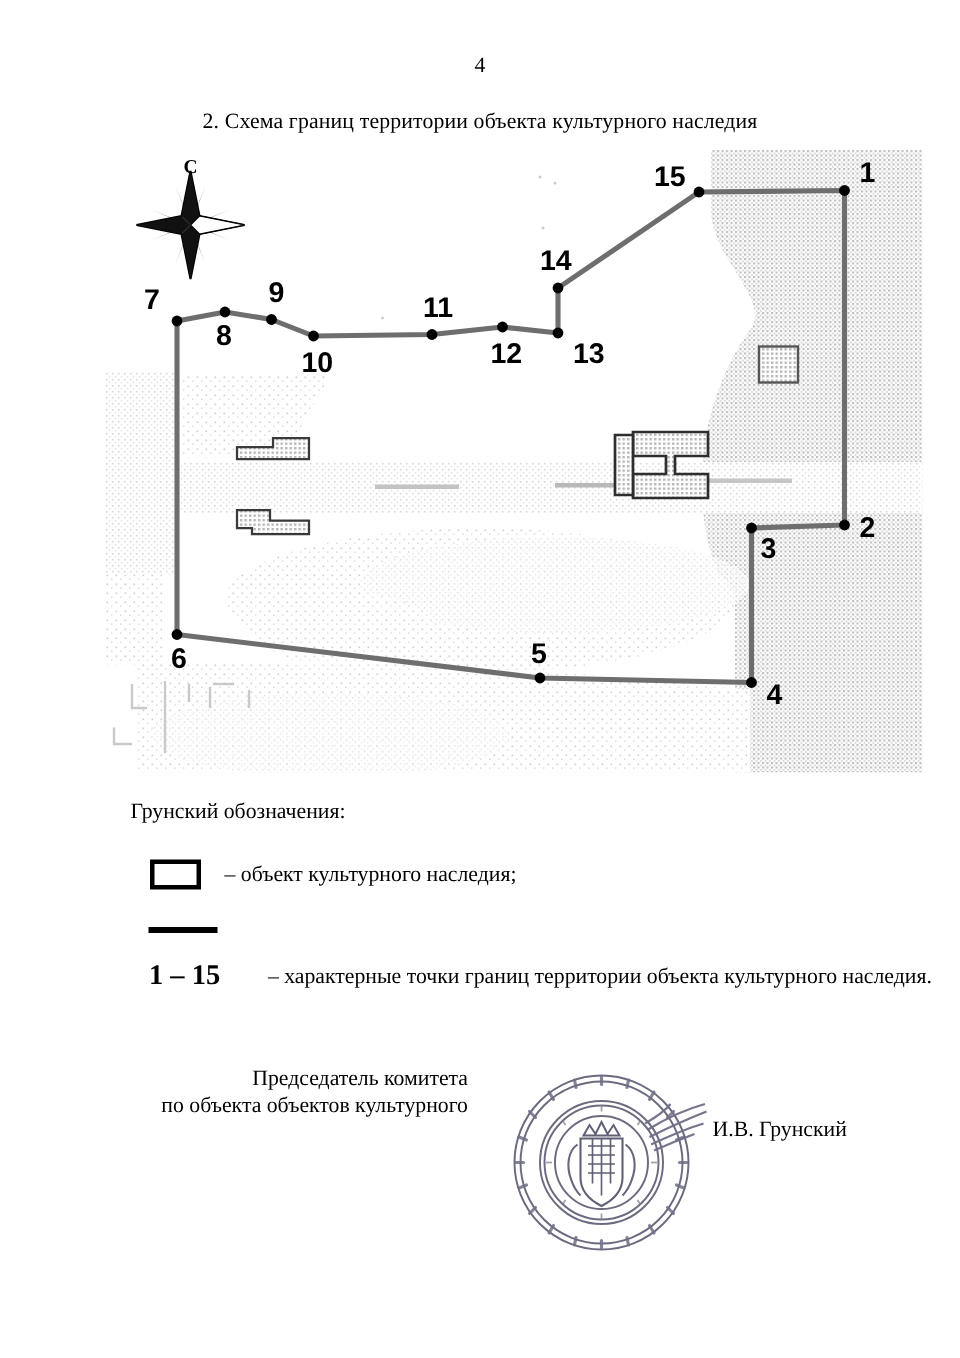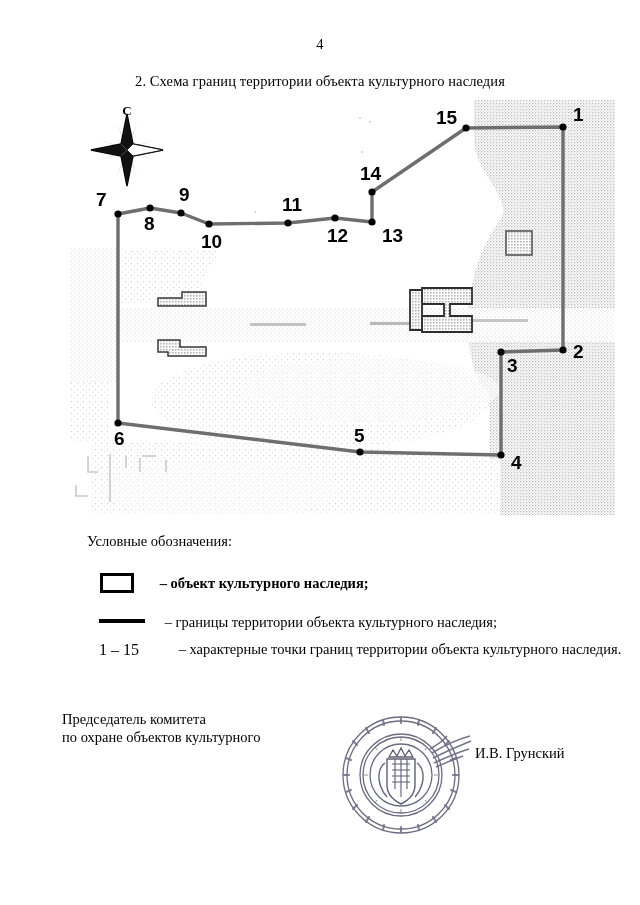--- a/index.html
+++ b/index.html
@@ -93,40 +93,41 @@
     display: inline-block;
     width: 46px;
     height: 4px;
     background: #000;
     vertical-align: middle;
     margin-bottom: 3px;
   }
   .sym-range {
     display: inline-block;
     width: 48px;
-    font-weight: normal;
-    font-size: 16px;
+    text-align: center;
+    font-weight: bold;
+    font-size: 19px;
     vertical-align: middle;
   }
   .legend-text {
     display: inline-block;
     margin-left: 16px;
     vertical-align: middle;
   }
-  .legend-row-1 .legend-text { margin-left: 22px; font-weight: bold; }
+  .legend-row-1 .legend-text { margin-left: 12px; }
   .legend-row-2 .legend-text { margin-left: 16px; }
   .legend-row-3 .legend-text { margin-left: 28px; }
 
   
   .signature-block {
     position: absolute;
     left: 62px;
     top: 710px;
     width: 250px;
-    text-align: left;
+    text-align: right;
     font-size: 14.5px;
     line-height: 18px;
   }
   .signer-name {
     position: absolute;
     left: 475px;
     top: 745px;
     font-size: 14.5px;
     white-space: nowrap;
   }
@@ -292,41 +293,40 @@
           <text x="212" y="111">11</text>
           <text x="257" y="142">12</text>
           <text x="312" y="142">13</text>
           <text x="290" y="80">14</text>
           <text x="366" y="24">15</text>
         </g>
     </svg>
   </div>
 
   <div class="legend">
-    <div class="legend-title">Условные обозначения:</div>
+    <div class="legend-title">Грунский обозначения:</div>
 
     <div class="legend-row legend-row-1">
       <span class="sym-rect"></span>
       <span class="legend-text">– объект культурного наследия;</span>
     </div>
 
     <div class="legend-row legend-row-2">
       <span class="sym-line"></span>
-      <span class="legend-text">– границы территории объекта культурного наследия;</span>
     </div>
 
     <div class="legend-row legend-row-3">
       <span class="sym-range">1 – 15</span>
       <span class="legend-text">– характерные точки границ территории объекта культурного наследия.</span>
     </div>
   </div>
 
   <div class="signature-block">
     <div>Председатель комитета</div>
-    <div>по охране объектов культурного</div>
+    <div>по объекта объектов культурного</div>
   </div>
 
   <div class="signer-name">И.В. Грунский</div>
 
   <svg class="seal" viewBox="0 0 135 135">
     <g fill="none" stroke="#6b6b80" stroke-width="1.3">
       <circle cx="64" cy="70" r="58"></circle>
       <circle cx="64" cy="70" r="54"></circle>
       <circle cx="64" cy="70" r="41"></circle>
       <circle cx="64" cy="70" r="38"></circle>

